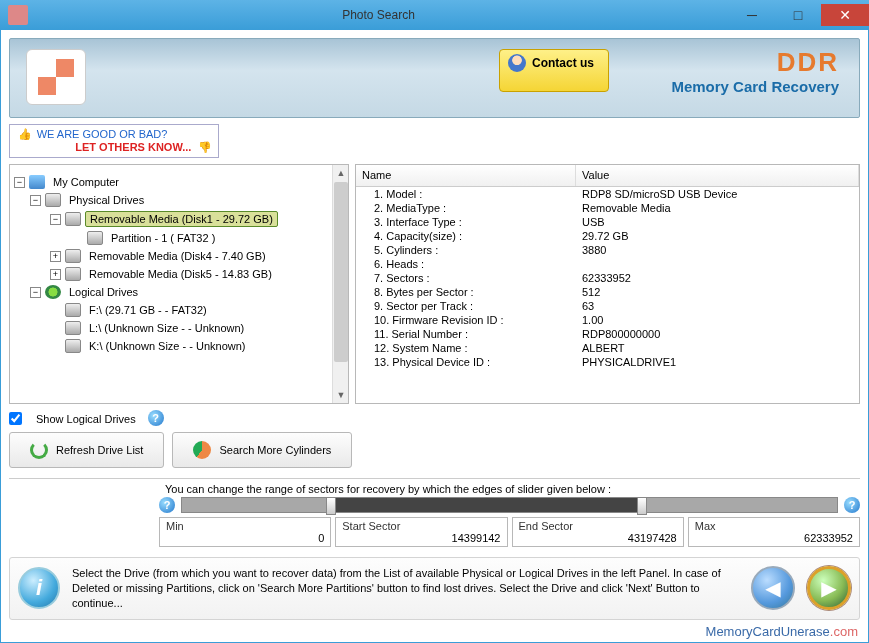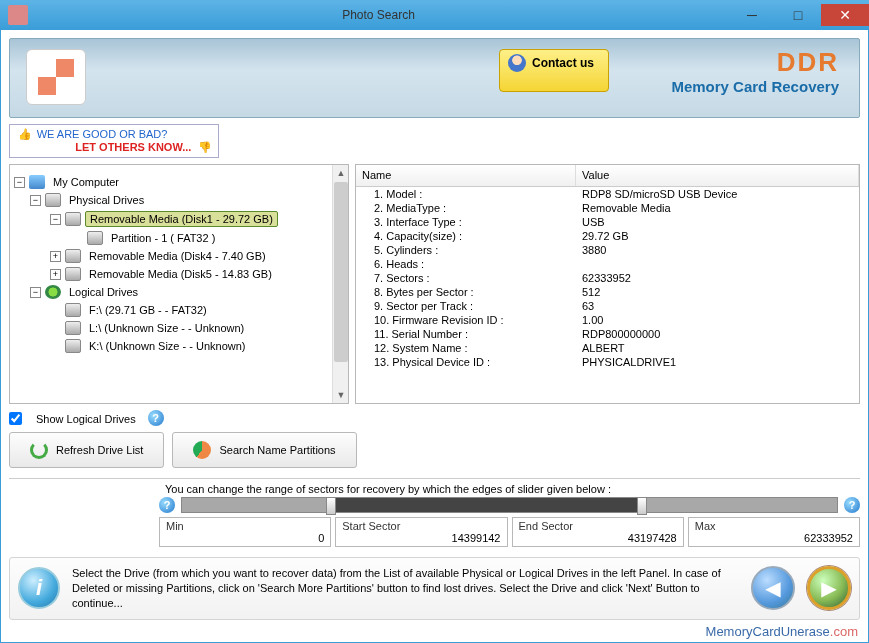--- a/index.html
+++ b/index.html
@@ -266,21 +266,21 @@
     <span class="help-ico">?</span>
   </div>
 
   <div class="btn-row">
     <button class="action-btn">
       <span class="refresh-ico"></span>
       <span>Refresh Drive List</span>
     </button>
     <button class="action-btn">
       <span class="search-ico"></span>
-      <span>Search Name Partitions</span>
+      <span>Search More Cylinders</span>
     </button>
   </div>
 
   <div class="divider"></div>
 
   <div class="slider-area">
     <div class="slider-text">You can change the range of sectors for recovery by which the edges of slider given below :</div>
     <div class="slider-row">
       <span class="help-ico">?</span>
       <div class="slider-track">

